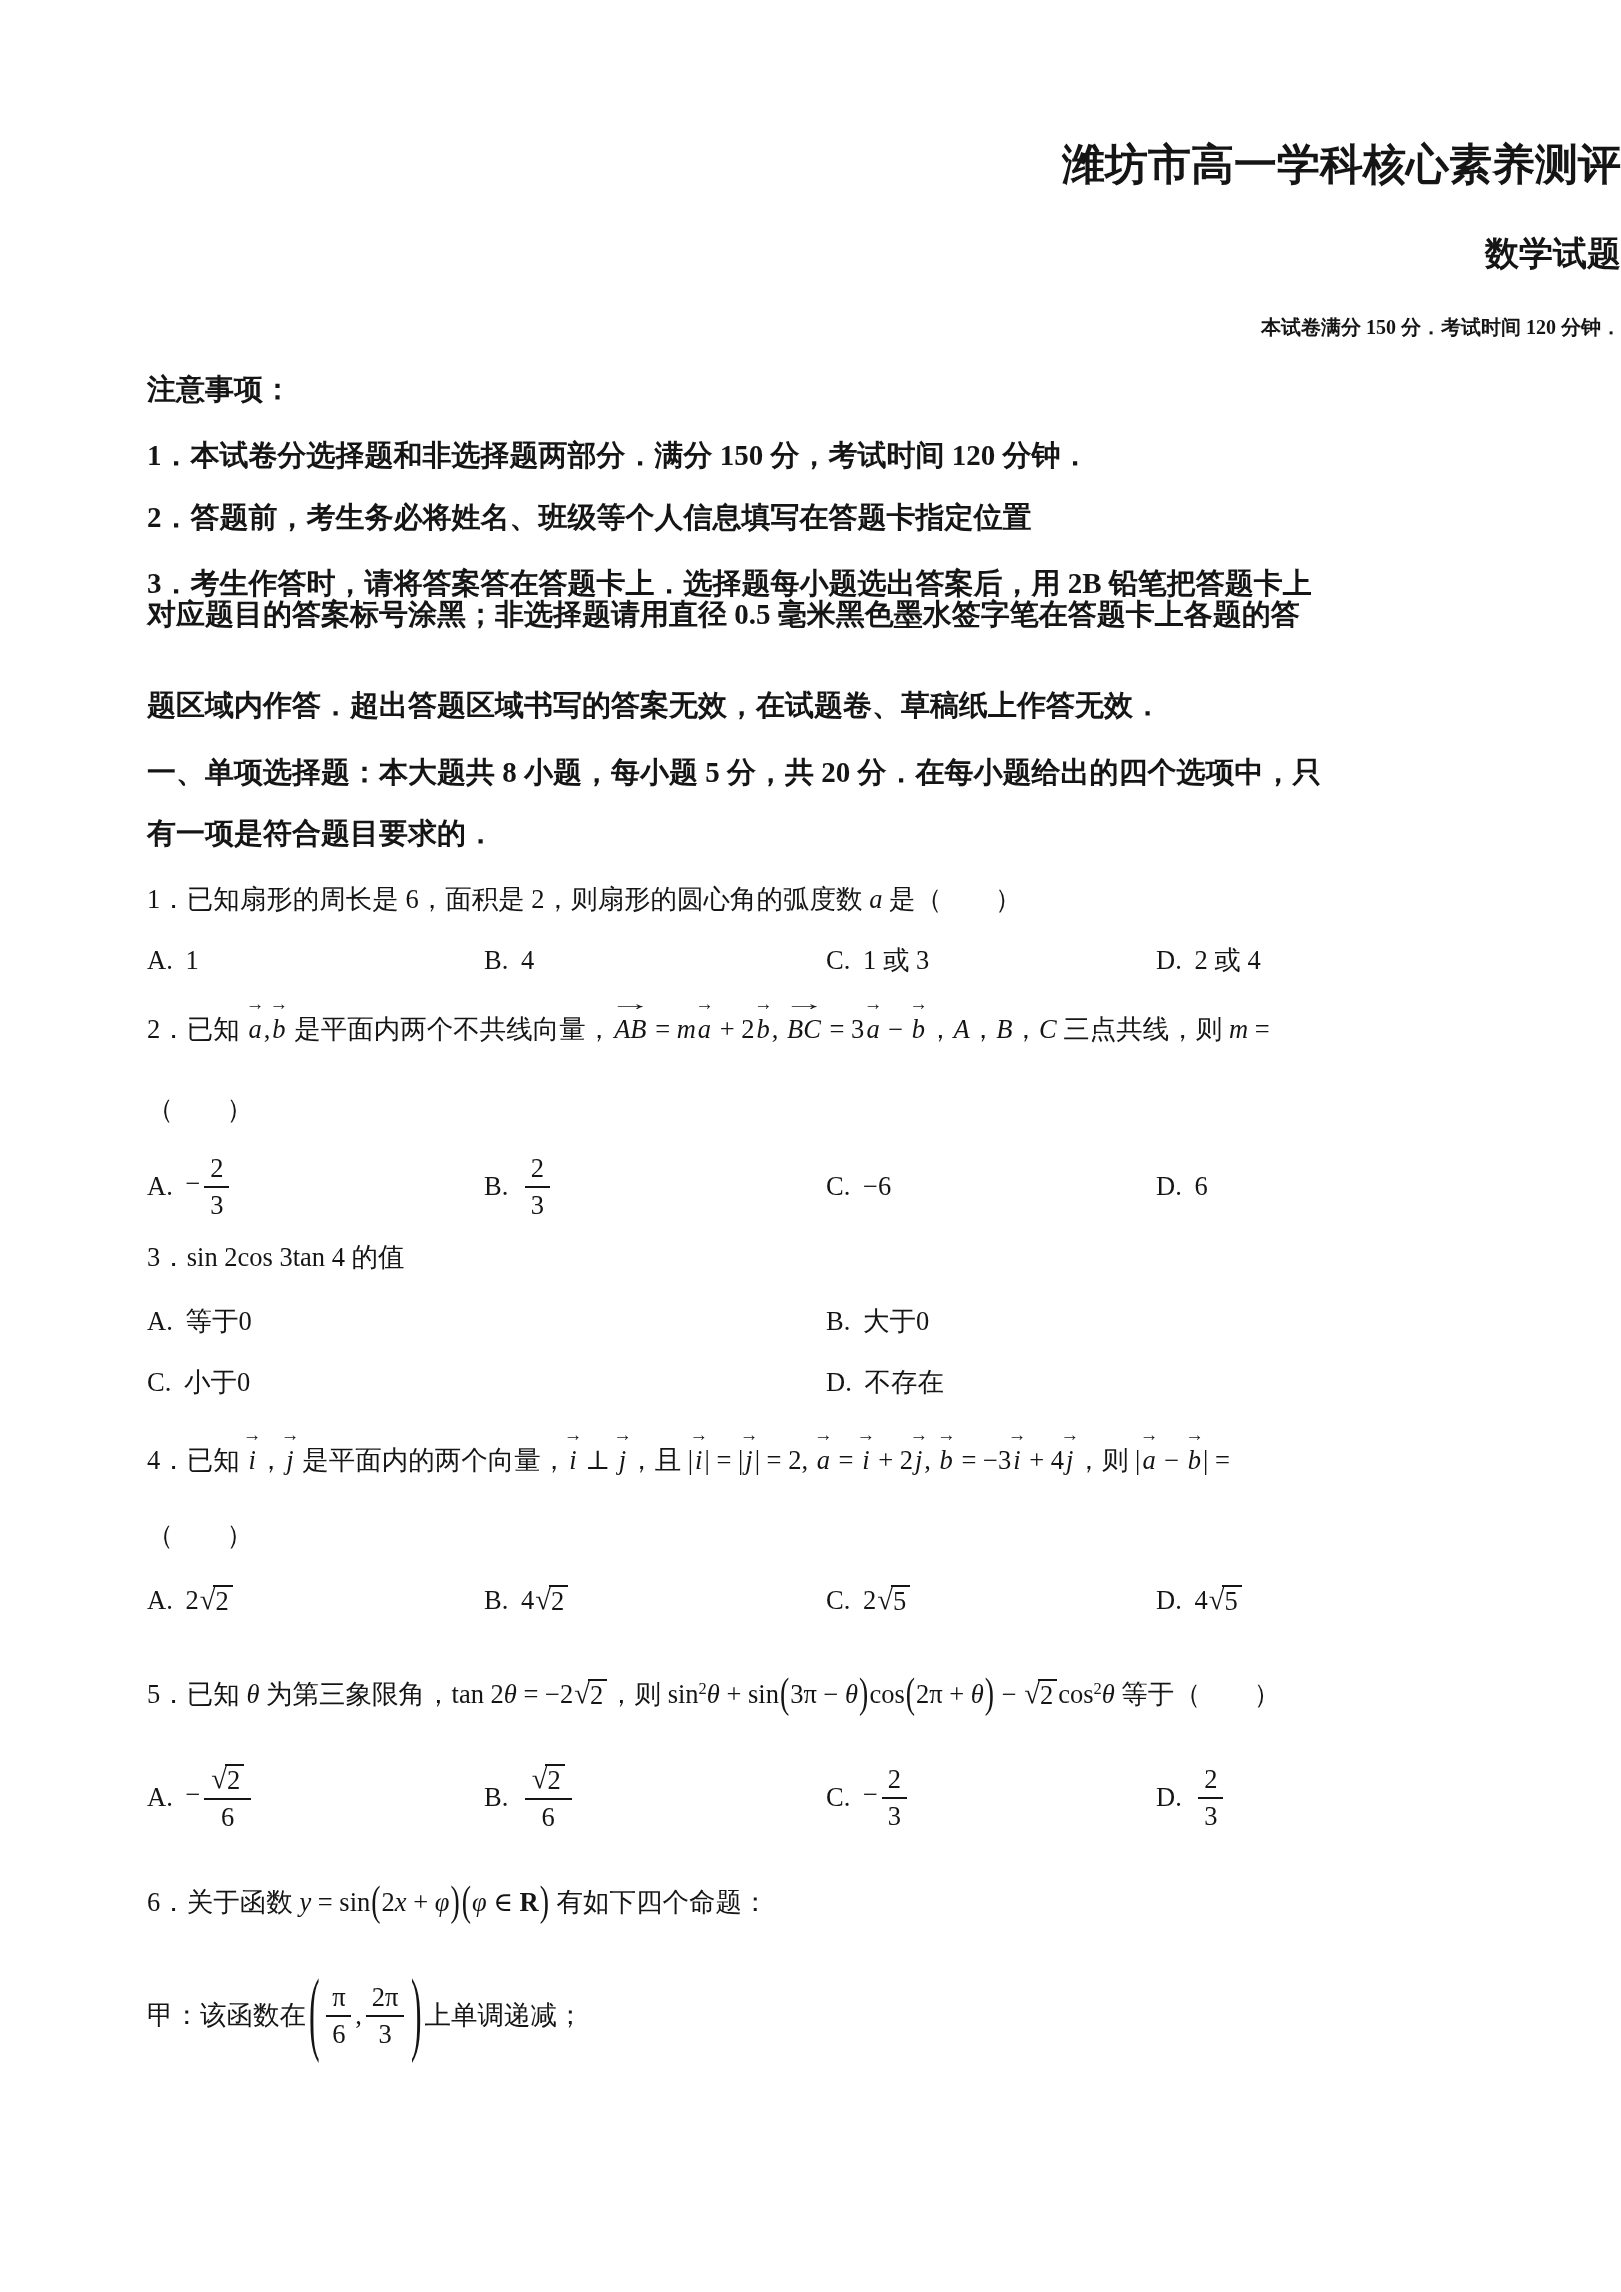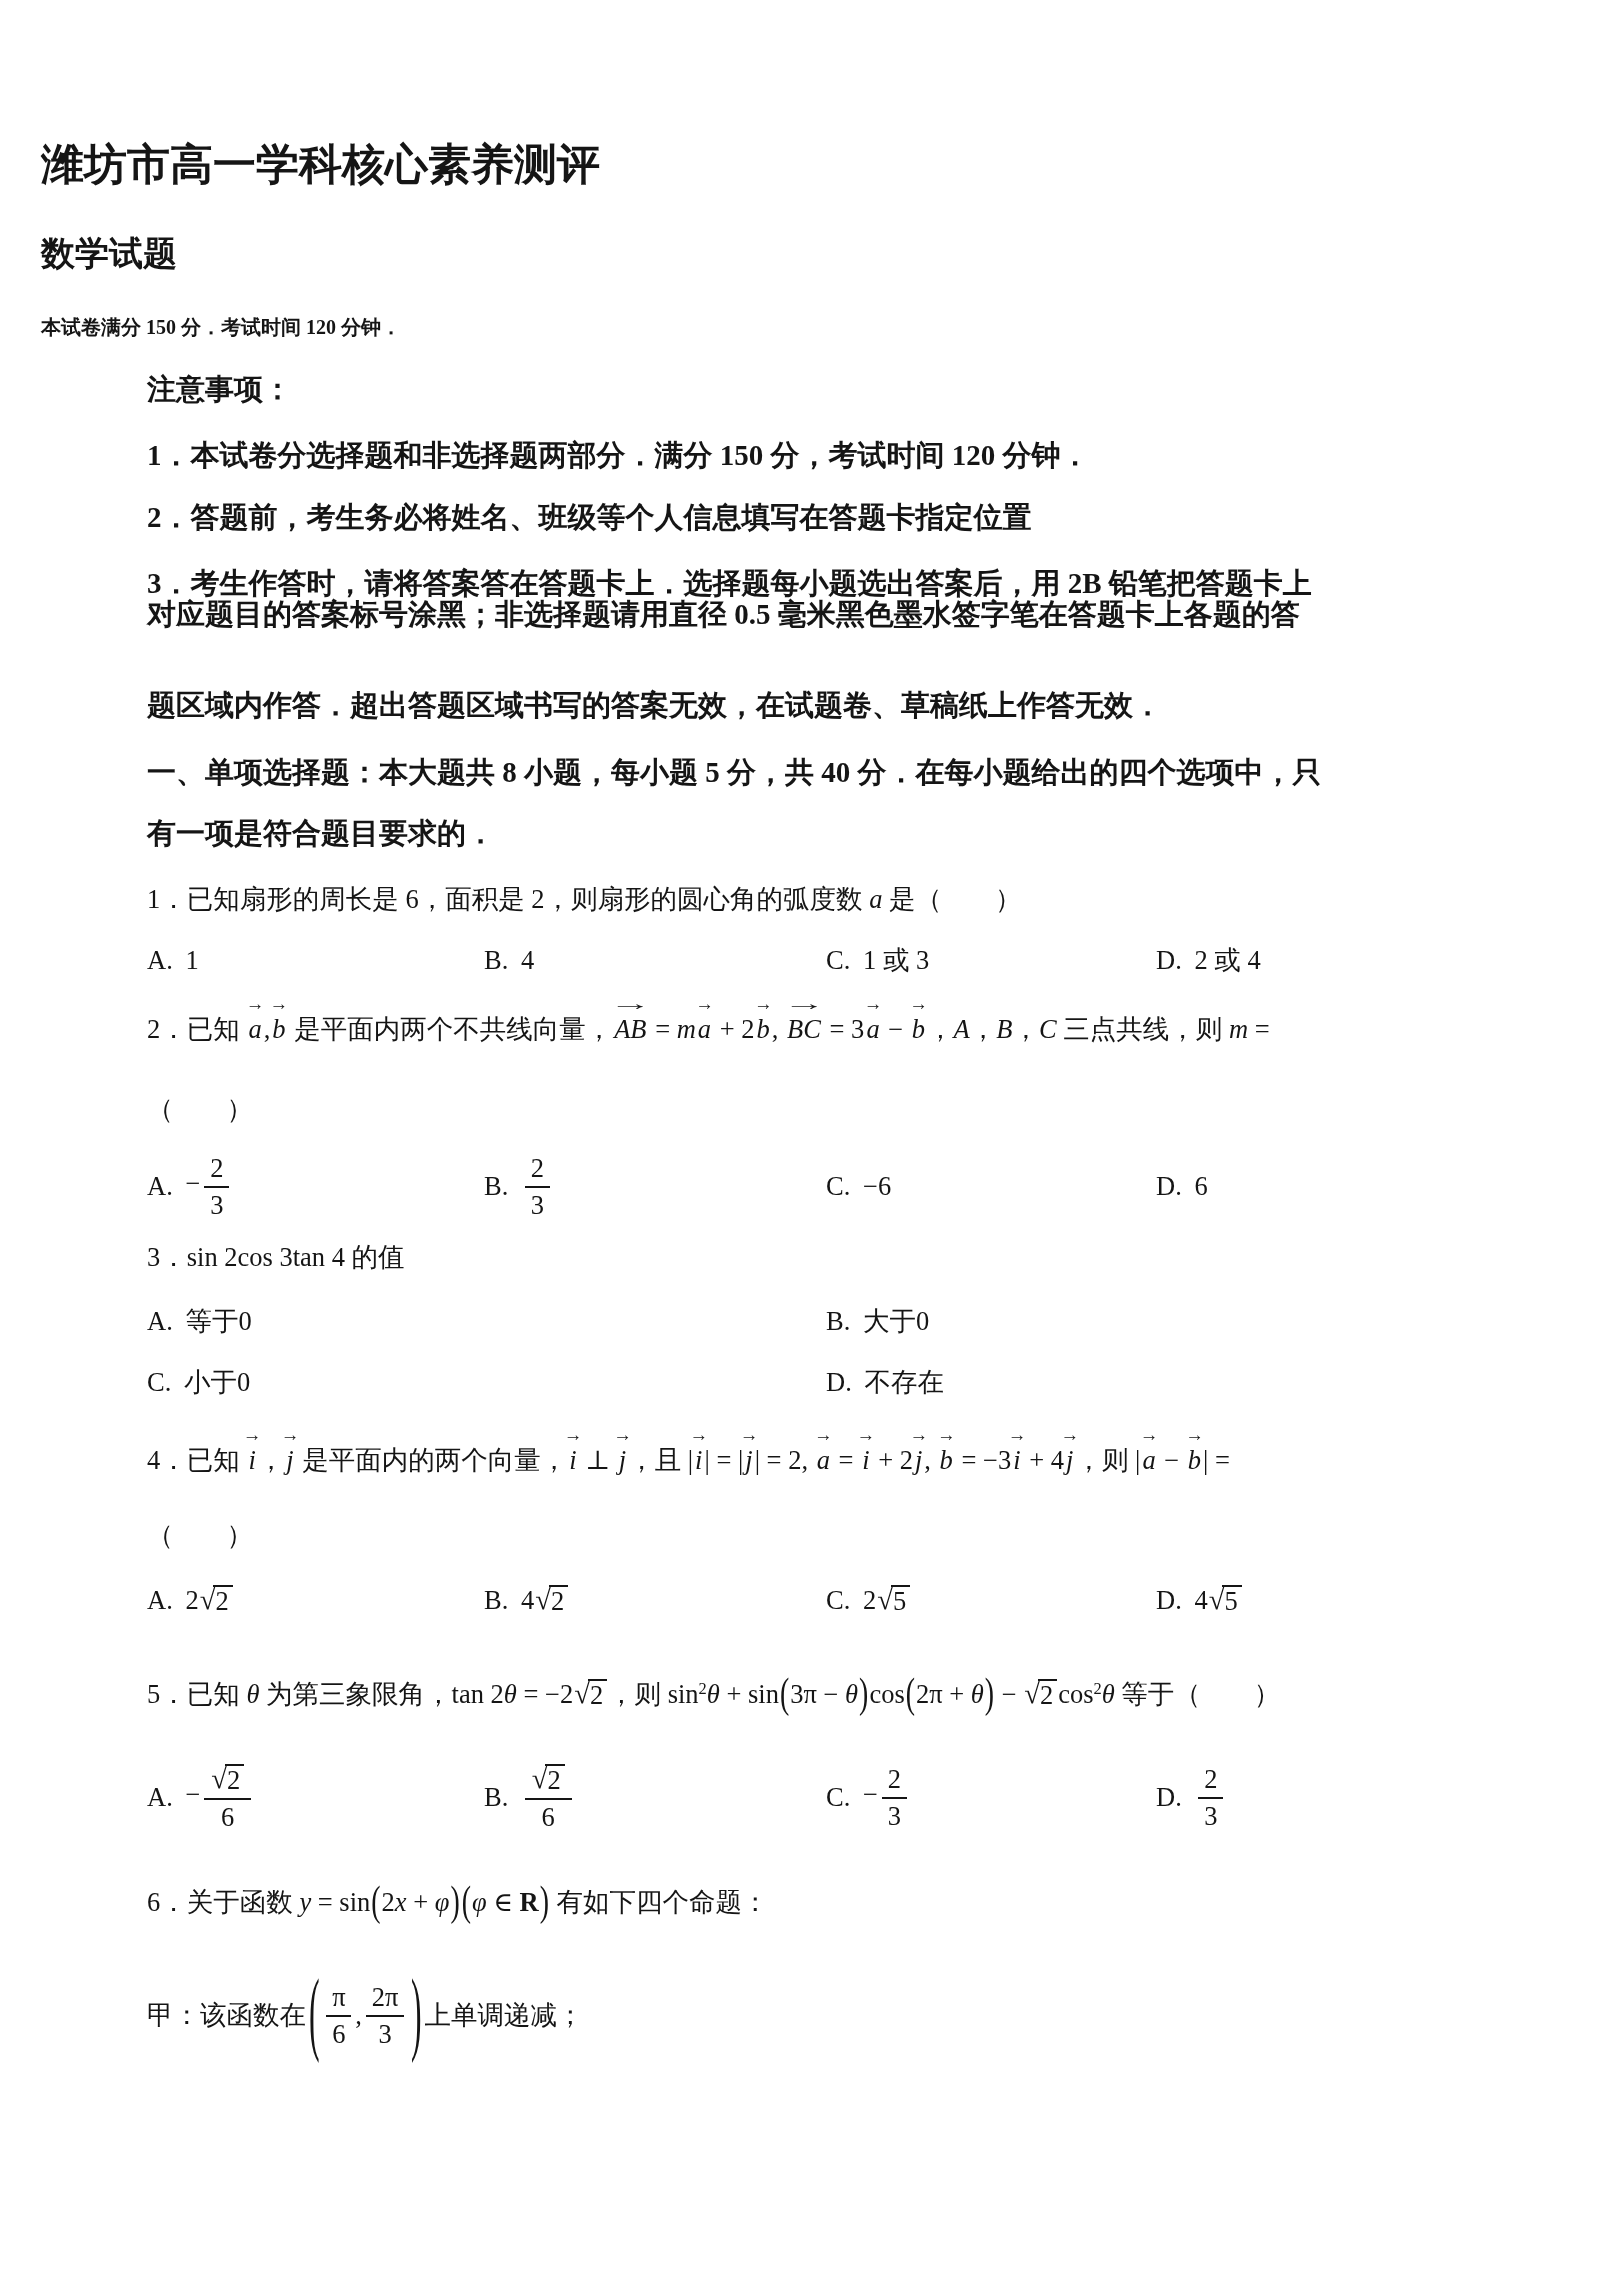--- a/index.html
+++ b/index.html
@@ -2,21 +2,21 @@
 <html><head>
 <meta charset="utf-8">
 <style>
   html,body{margin:0;padding:0;background:#e8e8e8;}
   .page{
     position:relative;width:1621px;height:2293px;background:#ffffff;
     color:#151515;font-family:"Liberation Serif","DejaVu Serif",serif;
     overflow:hidden;
   }
   .blk{position:absolute;left:147px;right:102px;font-size:26.5px;line-height:35px;white-space:nowrap;}
-  .center{left:0;right:17px;text-align:left;margin-left:41px;}
+  .center{left:0;right:0;text-align:right;margin-left:41px;}
   .bold{font-weight:bold;}
   .title1{font-size:43px;line-height:51px;}
   .title2{font-size:34px;line-height:45px;}
   .subtitle{font-size:20px;line-height:43px;}
   .notice{font-size:29px;line-height:39px;font-weight:bold;}
   .stem{font-size:26.5px;}
   
   .opts4{display:grid;grid-template-columns:337px 342px 330px 1fr;}
   .opts2{display:grid;grid-template-columns:679px 1fr;}
   .opt{display:flex;align-items:center;}
@@ -51,21 +51,21 @@
   <div class="blk center bold title2" style="top:231px">数学试题</div>
   <div class="blk center bold subtitle" style="top:306px">本试卷满分 150 分．考试时间 120 分钟．</div>
 
   <div class="blk notice" style="top:370px">注意事项：</div>
   <div class="blk notice" style="top:436px">1．本试卷分选择题和非选择题两部分．满分 150 分，考试时间 120 分钟．</div>
   <div class="blk notice" style="top:498px">2．答题前，考生务必将姓名、班级等个人信息填写在答题卡指定位置</div>
   <div class="blk notice" style="top:564px">3．考生作答时，请将答案答在答题卡上．选择题每小题选出答案后，用 2B 铅笔把答题卡上</div>
   <div class="blk notice" style="top:595px">对应题目的答案标号涂黑；非选择题请用直径 0.5 毫米黑色墨水签字笔在答题卡上各题的答</div>
   <div class="blk notice" style="top:686px">题区域内作答．超出答题区域书写的答案无效，在试题卷、草稿纸上作答无效．</div>
 
-  <div class="blk notice" style="top:753px">一、单项选择题：本大题共 8 小题，每小题 5 分，共 40 分．在每小题给出的四个选项中，只</div>
+  <div class="blk notice" style="top:753px">一、单项选择题：本大题共 8 小题，每小题 5 分，共 20 分．在每小题给出的四个选项中，只</div>
   <div class="blk notice" style="top:814px">有一项是符合题目要求的．</div>
 
   <div class="blk stem" style="top:882px">1．已知扇形的周长是 6，面积是 2，则扇形的圆心角的弧度数 <span class="mi">a</span> 是（　　）</div>
   <div class="blk opts4" style="top:943px">
     <div class="opt">
         <span class="olabel">A.</span>
         <span>1</span>
       </div>
     <div class="opt">
         <span class="olabel">B.</span>

